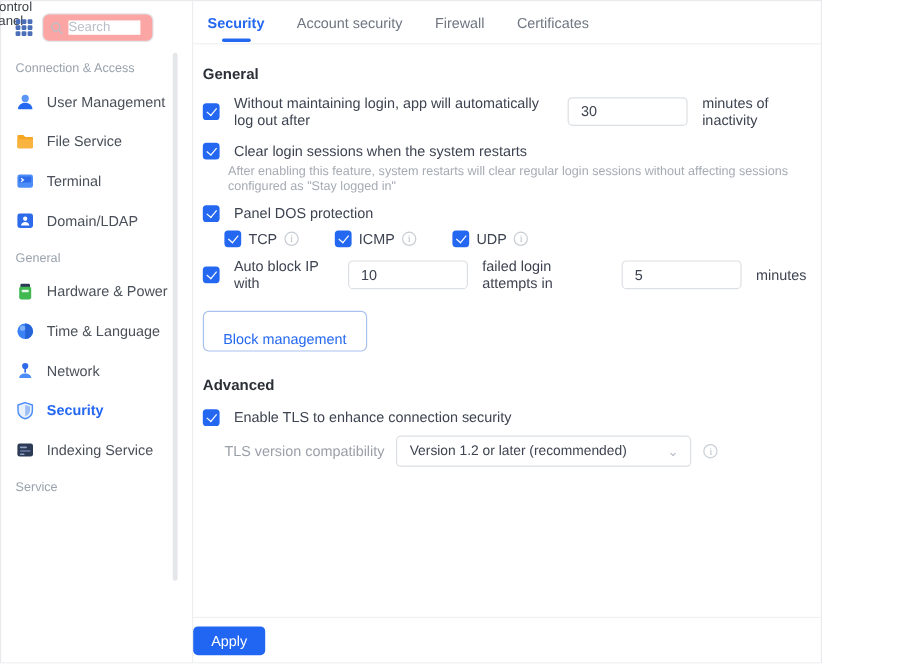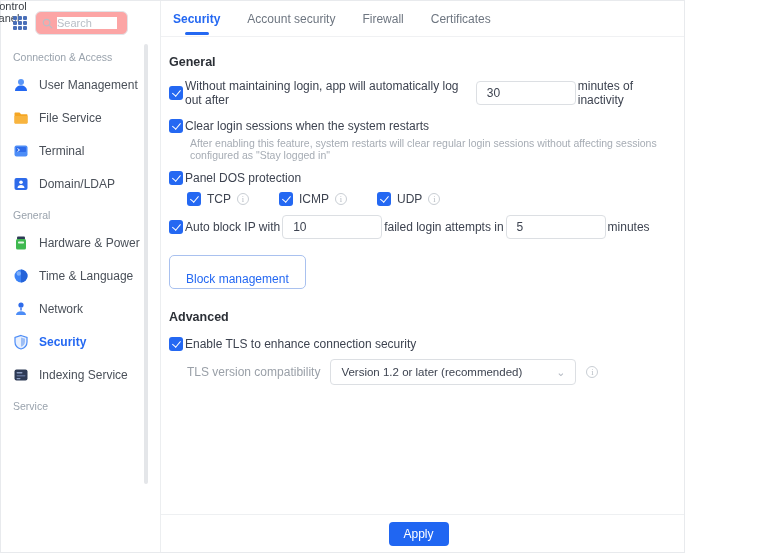--- a/index.html
+++ b/index.html
@@ -48,21 +48,21 @@
   .tabs { height:36px; display:flex; align-items:center; gap:27px; padding-left:12px; border-bottom:1px solid #f0f1f3; flex:0 0 auto; }
   .tab { color:#6e7681; cursor:pointer; position:relative; height:36px; display:flex; align-items:center; }
   .tab.active { color:#2468f2; font-weight:bold; }
   .tab.active::after { content:""; position:absolute; left:50%; transform:translateX(-50%); bottom:2px; width:24px; height:3px; border-radius:2px; background:#2468f2; }
 
   
   .content { flex:1; padding:18px 12px 0 8px; overflow:hidden; }
   .group-heading { font-size:12.5px; font-weight:bold; color:#2b2f36; }
   .gh1 { margin-bottom:10px; }
 
-  .row { display:flex; align-items:center; gap:2px; }
+  .row { display:flex; align-items:center; gap:12px; }
   .checkbox { width:14px; height:14px; border-radius:3px; background:#2468f2; flex:0 0 14px; position:relative; cursor:pointer; }
   .checkbox::after { content:""; position:absolute; left:4.5px; top:1.5px; width:3.5px; height:7px; border:solid #fff; border-width:0 1.6px 1.6px 0; transform:rotate(40deg); }
   .txt-input { height:24px; border:1px solid #dcdfe3; border-radius:4px; padding:0 10px; font-size:12px; color:#3d4350; font-family:"Liberation Sans",sans-serif; outline:none; }
   .w100 { width:100px; }
 
   .row1 { margin-bottom:12px; }
   .row2 { margin-bottom:10px; }
   .row2 .sub { margin-left:21px; margin-top:4px; font-size:10.5px; color:#a6acb4; }
   .row3 { margin-bottom:7px; }
   .subrow { margin-left:18px; margin-bottom:9px; display:flex; align-items:center; }
@@ -72,21 +72,21 @@
   .outline-btn { height:26px; padding:16px 16px; background:#fff; border:1px solid #a9c1ef; border-radius:5px; color:#2468f2; font-size:12px; font-family:"Liberation Sans",sans-serif; cursor:pointer; margin-bottom:21px; display:inline-block; }
   .gh2 { margin-bottom:13px; }
   .tls-row { margin-bottom:8px; }
   .dd-row { margin-left:18px; display:flex; align-items:center; gap:10px; }
   .dd-label { color:#9aa0a8; }
   .dropdown { width:246px; height:26px; border:1px solid #dcdfe3; border-radius:4px; display:flex; align-items:center; justify-content:space-between; padding:0 10px; cursor:pointer; background:#fff; }
   .dropdown .val { color:#3d4350; font-size:11.5px; }
   .chev { color:#b3b9c2; font-size:11px; }
 
   
-  .footer { flex:0 0 38px; border-top:1px solid #eef0f2; display:flex; align-items:center; justify-content:center; padding-right:8px;margin-top:28px; }
+  .footer { flex:0 0 38px; border-top:1px solid #eef0f2; display:flex; align-items:center; justify-content:flex-start; padding-right:8px;margin-top:28px; }
   .primary-btn { width:60px; height:24px; background:#2066f2; border:none; border-radius:4px; color:#fff; font-size:12px; font-family:"Liberation Sans",sans-serif; cursor:pointer; }
 </style>
 </head>
 <body>
 
 <div class="window">
 
   <div class="titlebar">
     <div class="title-center">
       <span>

